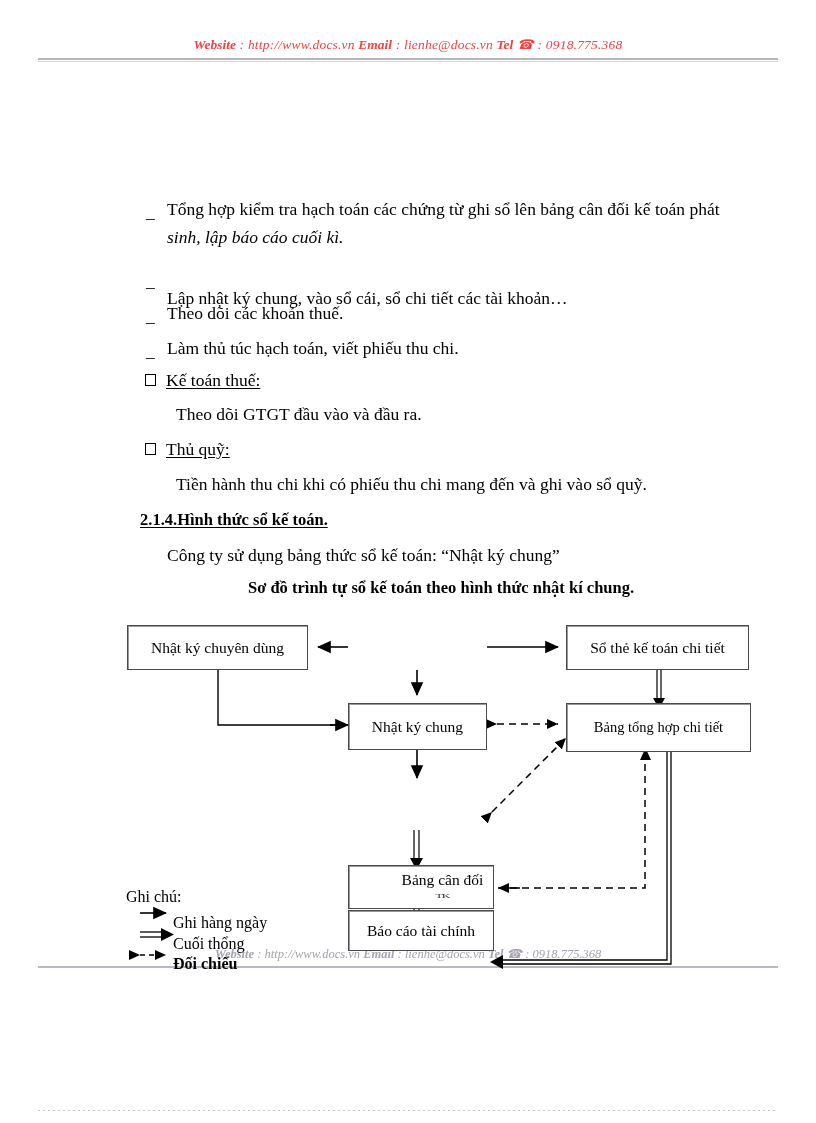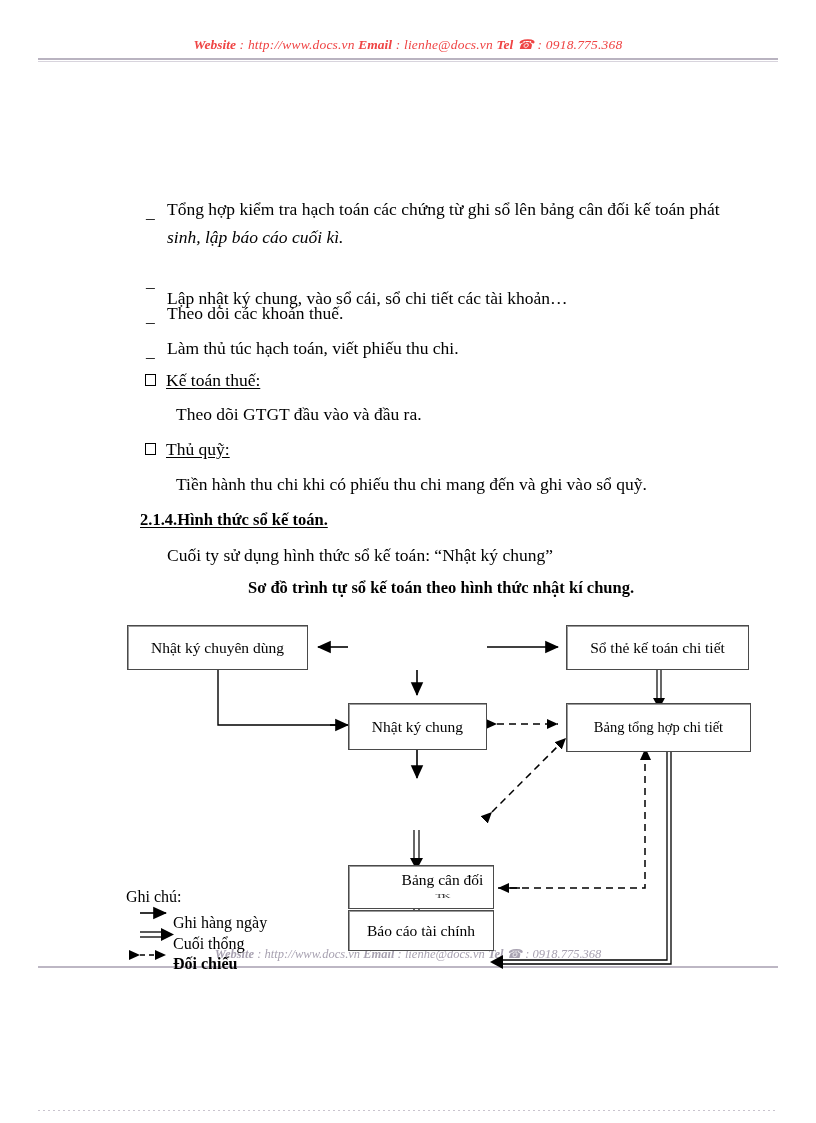--- a/index.html
+++ b/index.html
@@ -125,21 +125,21 @@
     <span class="sq-bullet" style="left:145px;top:374px;"></span>
     <div class="li u" style="left:166px;top:372px;">Kế toán thuế:</div>
     <div class="li" style="left:176px;top:406px;">Theo dõi GTGT đầu vào và đầu ra.</div>
 
     <span class="sq-bullet" style="left:145px;top:443px;"></span>
     <div class="li u" style="left:166px;top:441px;">Thủ quỹ:</div>
     <div class="li" style="left:176px;top:476px;">Tiền hành thu chi khi có phiếu thu chi mang đến và ghi vào sổ quỹ.</div>
 
     <div class="li bi u" style="left:140px;top:512px;font-size:16.5px;">2.1.4.Hình thức sổ kế toán.</div>
 
-    <div class="li" style="left:167px;top:547px;">Cuối ty sử dụng hình thức sổ kế toán: “Nhật ký chung”</div>
+    <div class="li" style="left:167px;top:547px;">Công ty sử dụng bảng thức sổ kế toán: “Nhật ký chung”</div>
 
     <div class="li b" style="left:248px;top:580px;font-size:16.5px;">Sơ đồ trình tự sổ kế toán theo hình thức nhật kí chung.</div>
   </div>
 
   <div class="diagram">
 
     <svg class="lines">
       <defs>
         <marker id="ah" markerWidth="9" markerHeight="9" refX="8" refY="4.5" orient="auto">
           <path d="M0,0.6 L8.6,4.5 L0,8.4 Z" fill="#000"></path>

